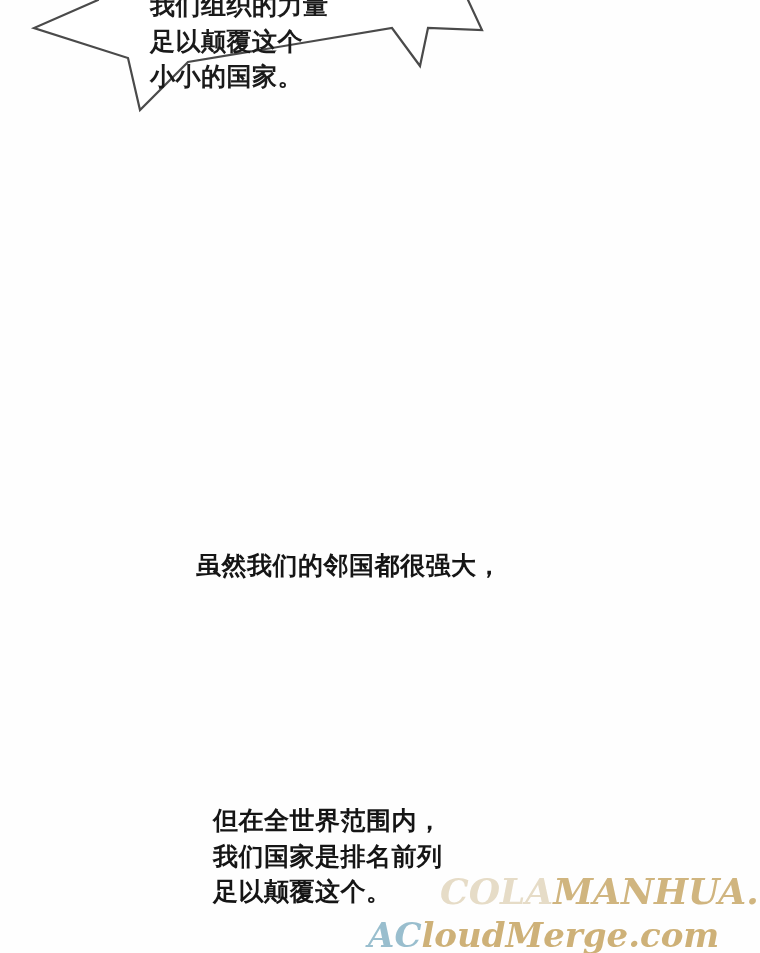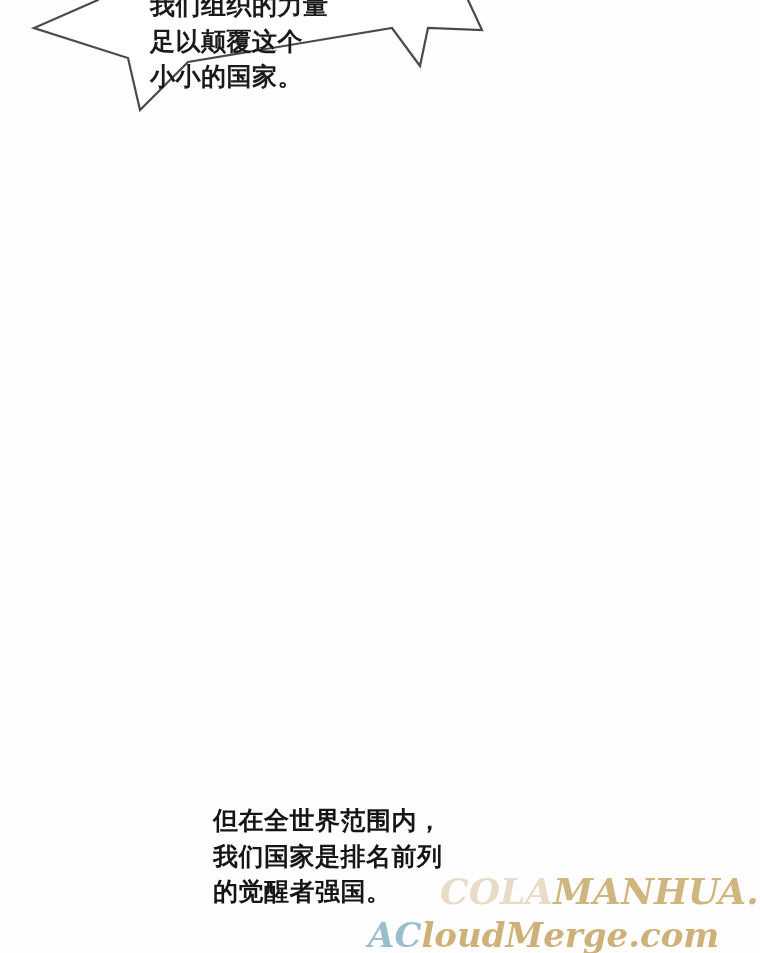--- a/index.html
+++ b/index.html
@@ -129,21 +129,22 @@
                L 14 148
                L 78 120
                L 86 58
                Z" fill="#ffffff" stroke="#4a4a4a" stroke-width="2.2" stroke-linejoin="miter"></path>
     </svg>
     <div class="bubble-text">我们组织的力量
 足以颠覆这个
 小小的国家。</div>
   </div>
 
+  <div class="narration narration-1">虽然我们的邻国都很强大，</div>
 
   <div class="narration narration-2">但在全世界范围内，
 我们国家是排名前列
-的觉醒者强国。</div>
+足以颠覆这个。</div>
 
   <div class="watermark watermark-1"><span class="wm-light">COLA</span><span>MANHUA.com</span></div>
   <div class="watermark watermark-2"><span class="wm-accent">AC</span><span>loudMerge.com</span></div>
 
 </div>
 
 </body></html>

